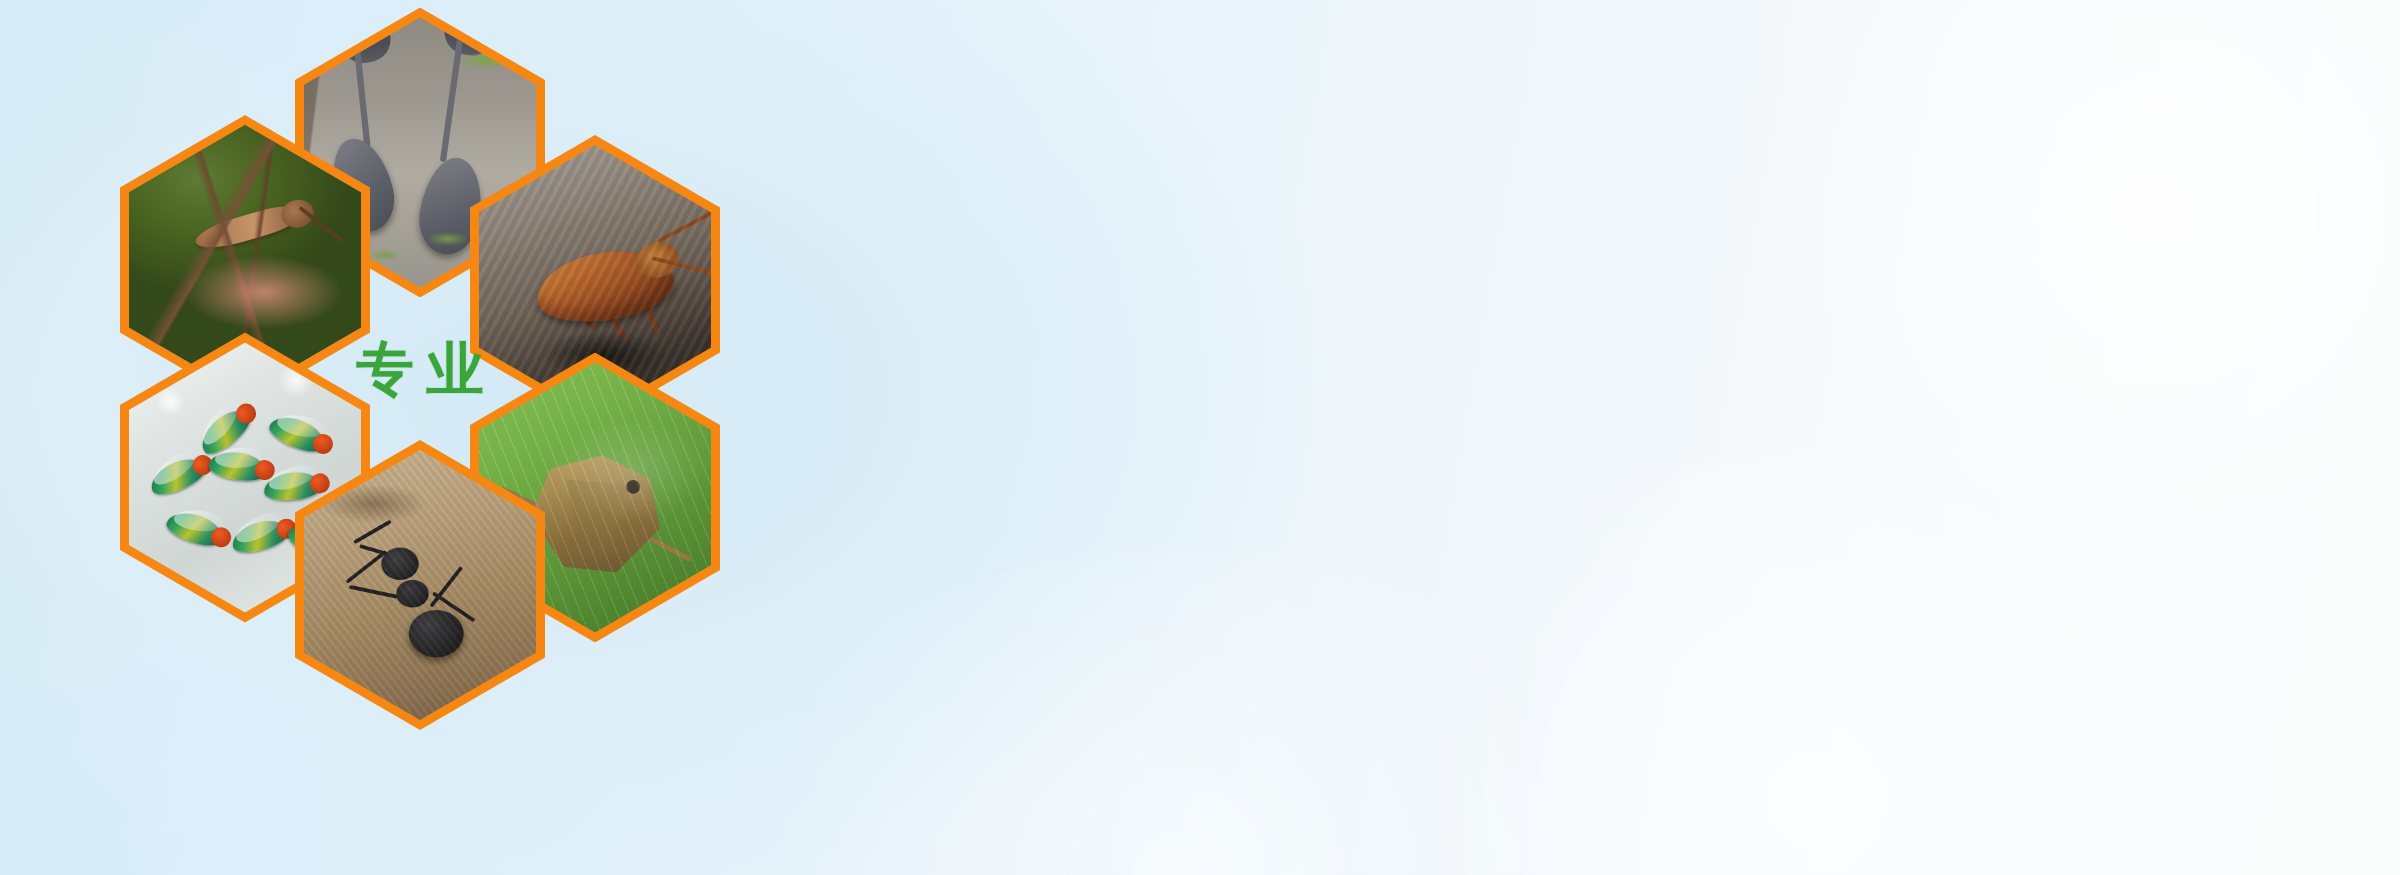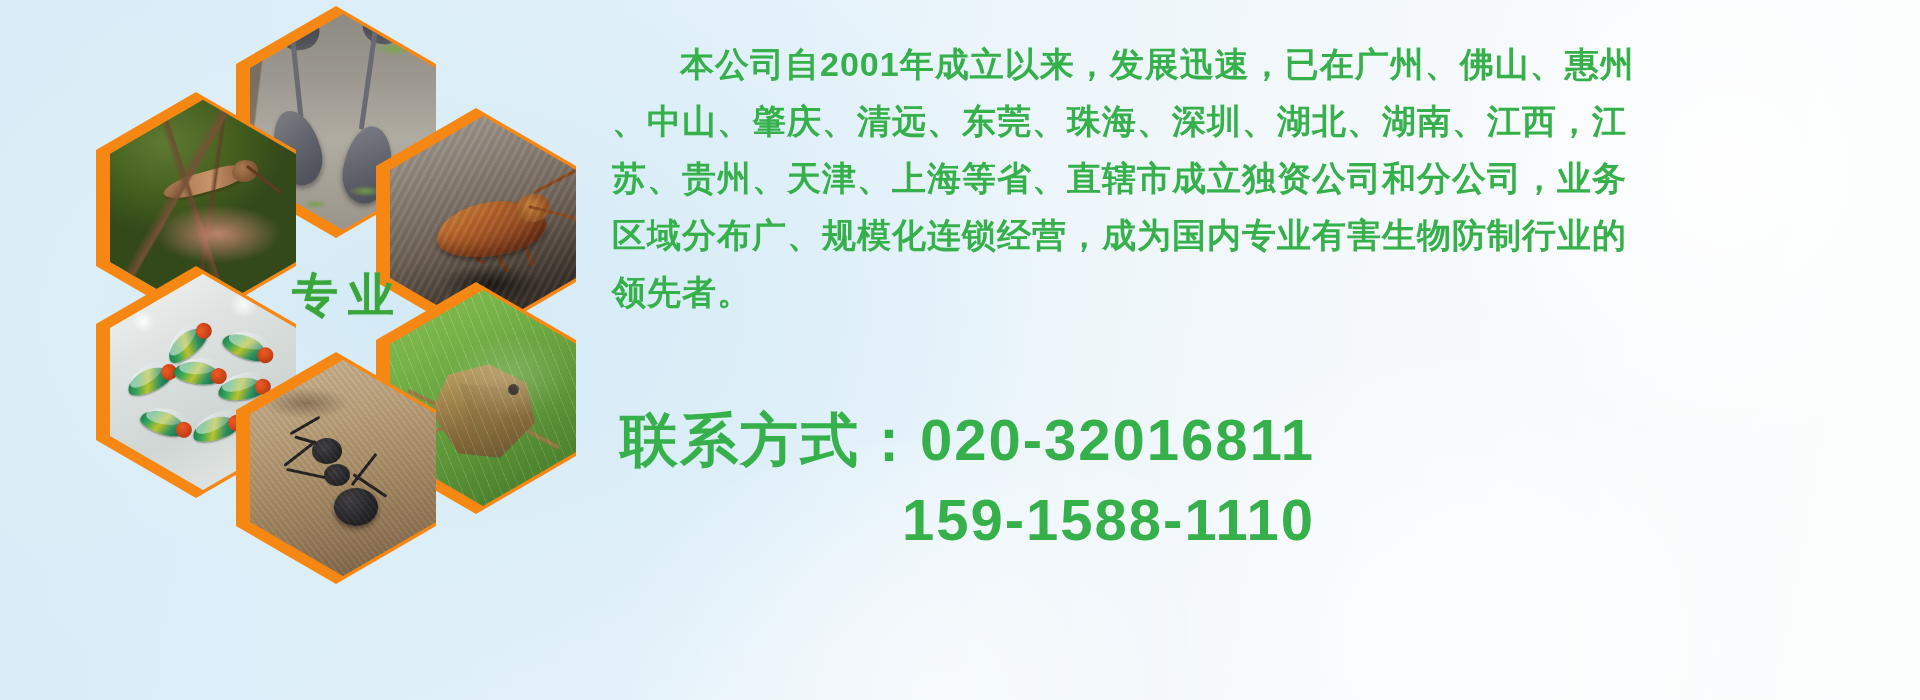--- a/index.html
+++ b/index.html
@@ -24,21 +24,21 @@
     background:radial-gradient(circle, rgba(255,255,255,.7) 0%, rgba(255,255,255,0) 70%); }
   .bloom.b3 { left:560px; bottom:-260px; width:760px; height:520px;
     background:radial-gradient(circle, rgba(255,255,255,.5) 0%, rgba(255,255,255,0) 72%); }
 
   
   #comb { position:absolute; left:78px; top:-8px; width:520px; height:560px; }
   .hex {
     position:absolute; width:200px; height:232px;
     clip-path:polygon(50% 0%, 100% 25%, 100% 75%, 50% 100%, 0% 75%, 0% 25%);
     background:#f68712;
-    display:flex; align-items:center; justify-content:flex-end;
+    display:flex; align-items:center; justify-content:center;
   }
   .hex .inner {
     width:186px; height:216px;
     clip-path:polygon(50% 0%, 100% 25%, 100% 75%, 50% 100%, 0% 75%, 0% 25%);
     overflow:hidden; position:relative;
   }
   .hex .inner > .art { position:absolute; inset:0; }
 
   
   .h-top     { left:158px; top:14px; }
@@ -379,26 +379,15 @@
     <div class="hex center h-center">
       <div class="inner">
         <div class="center-text">
           <span>专业</span>
         </div>
       </div>
     </div>
 
   </div>
 
-  <div id="copy">
-    <p class="first">本公司自2001年成立以来，发展迅速，已在广州、佛山、惠州</p>
-    <p>、中山、肇庆、清远、东莞、珠海、深圳、湖北、湖南、江西，江</p>
-    <p>苏、贵州、天津、上海等省、直辖市成立独资公司和分公司，业务</p>
-    <p>区域分布广、规模化连锁经营，成为国内专业有害生物防制行业的</p>
-    <p>领先者。</p>
-  </div>
-
-  <div id="contact">
-    <div class="line line1">联系方式：020-32016811</div>
-    <div class="line line2">159-1588-1110</div>
-  </div>
+
 
 </div>
 
 </body></html>

